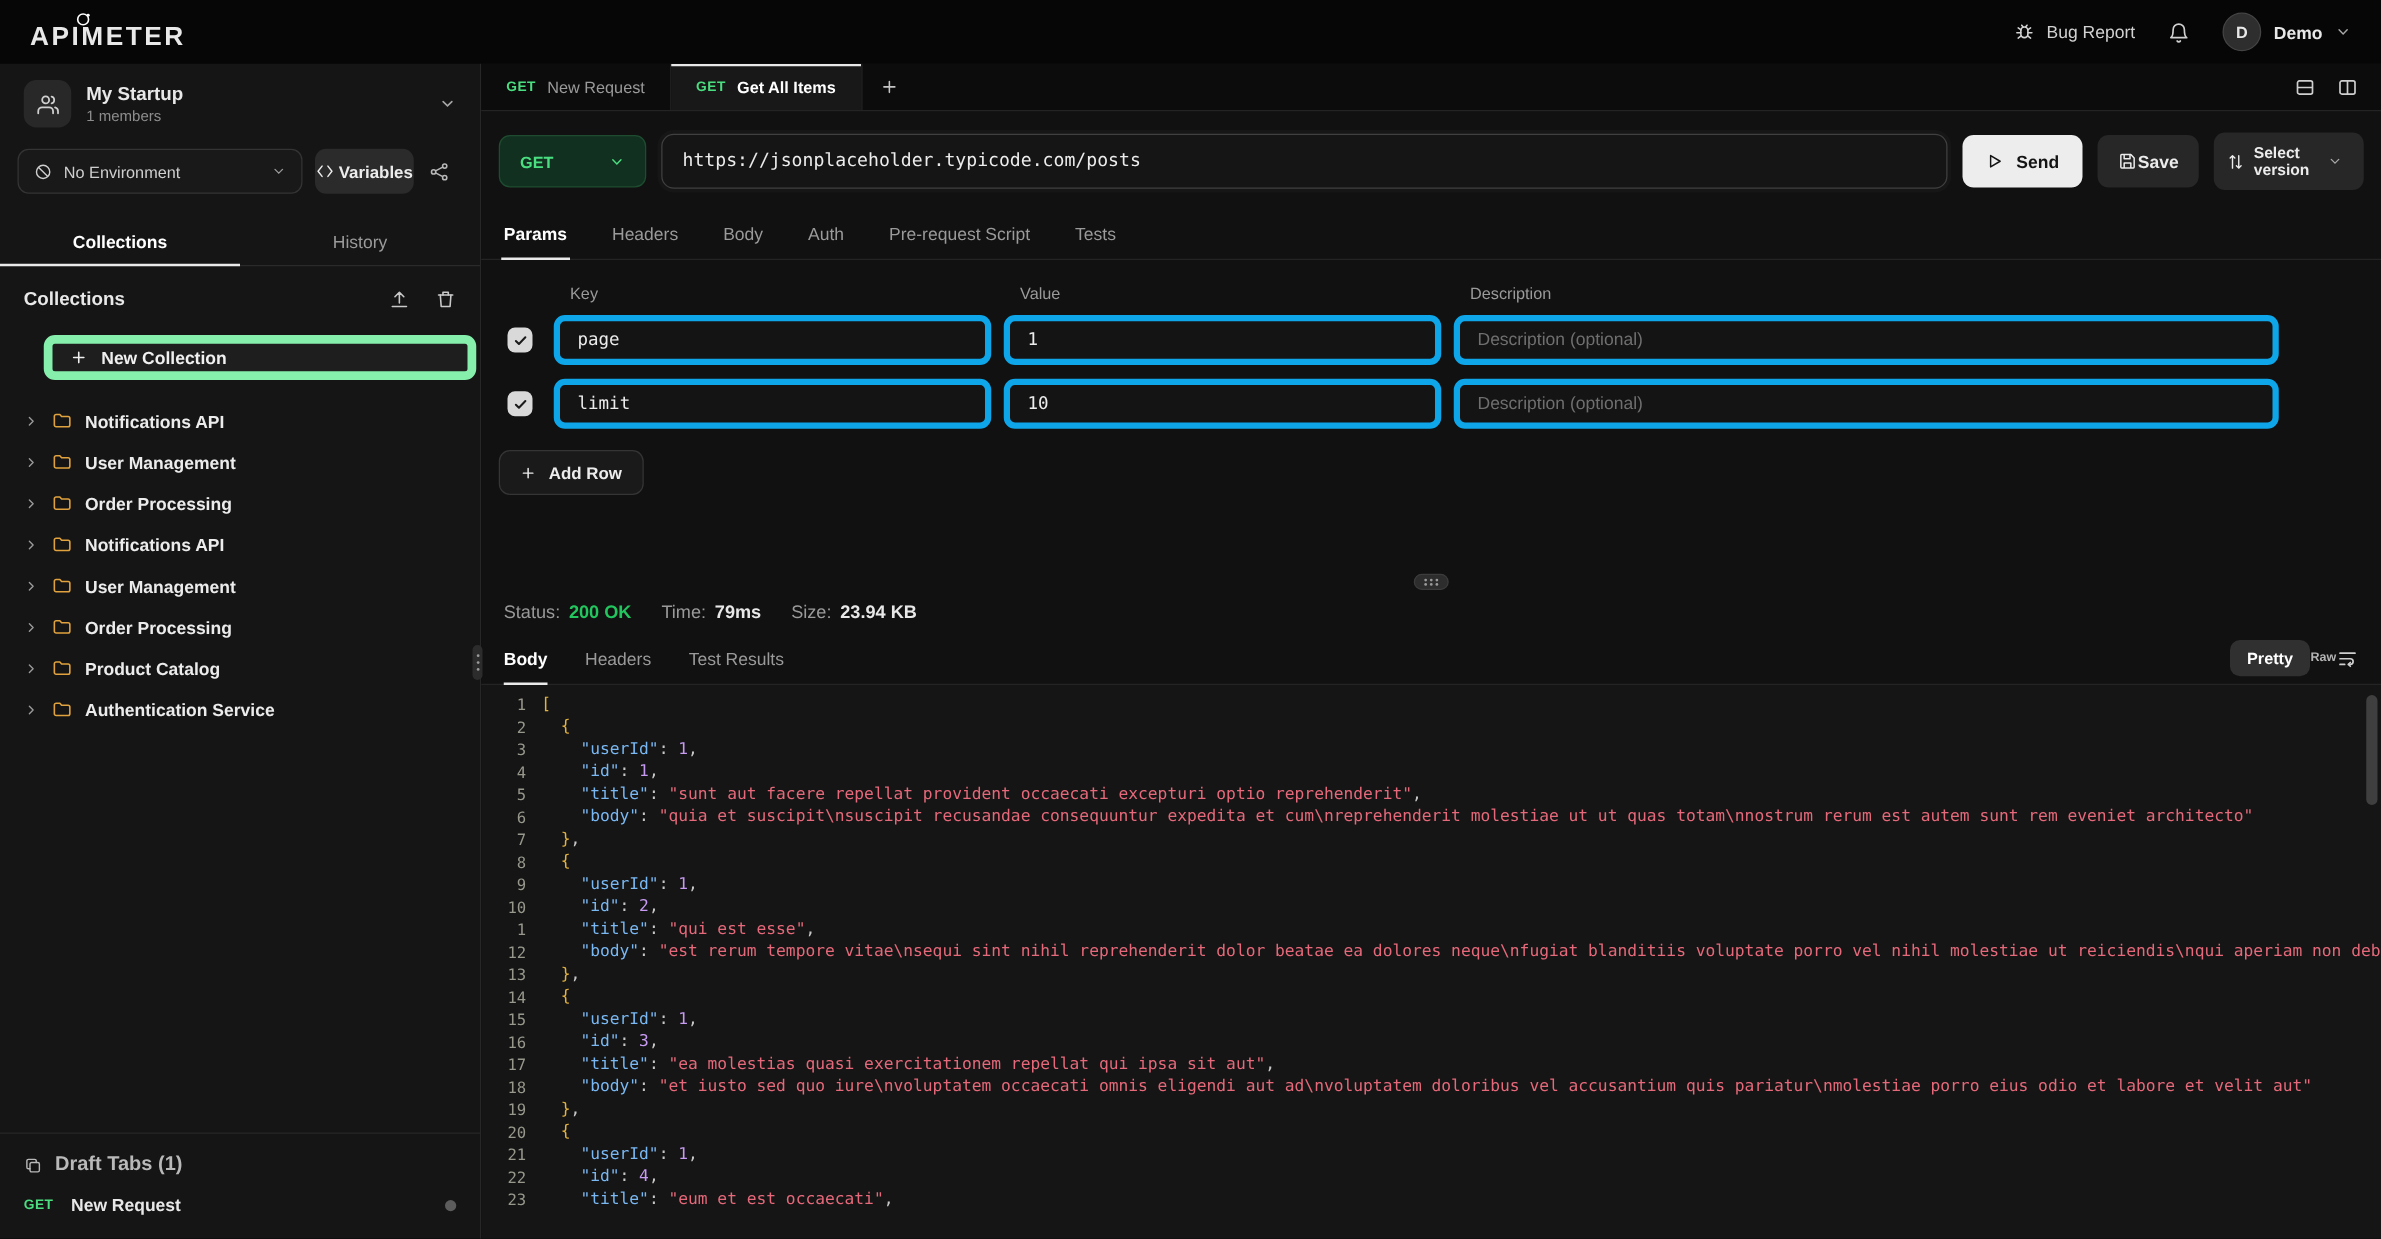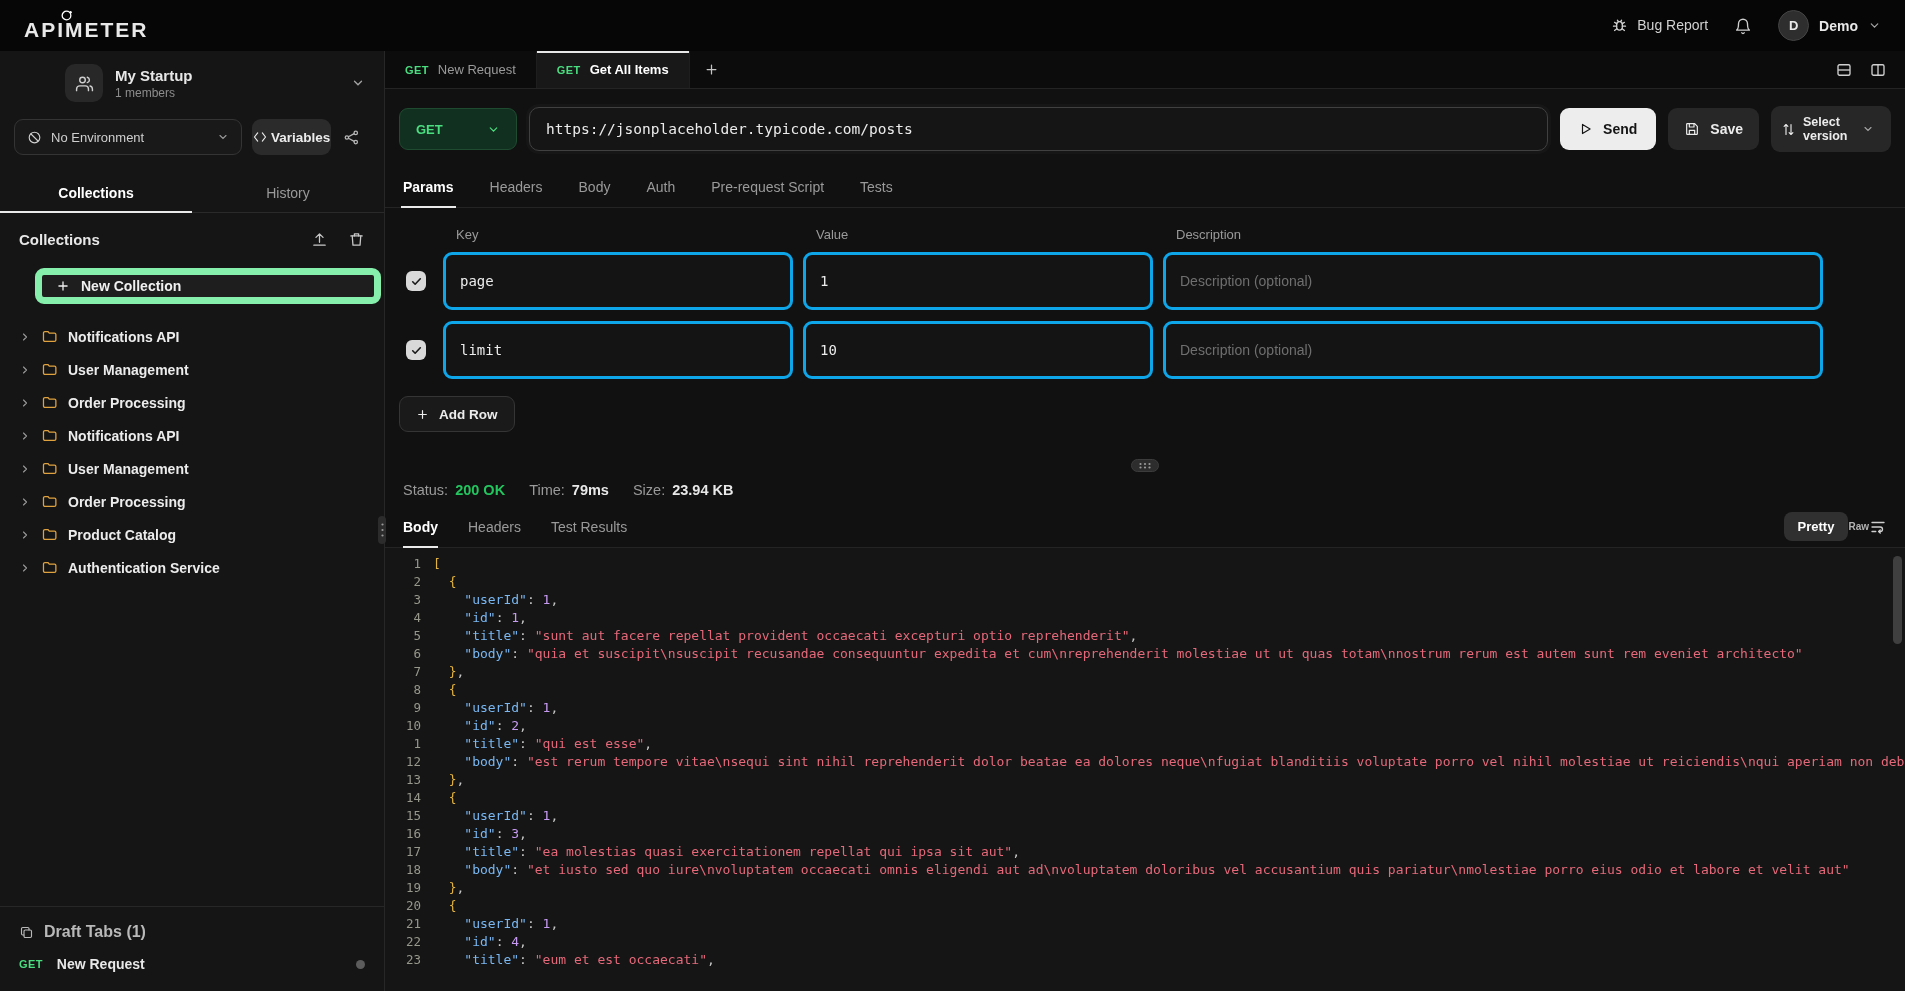--- a/index.html
+++ b/index.html
@@ -19,21 +19,21 @@
   .avatar { width:31px; height:31px; border-radius:50%; background:#2e2e2e; border:1px solid #444;
     display:flex; align-items:center; justify-content:center; font-size:13px; font-weight:700; }
   .user-name { font-size:14px; font-weight:600; }
 
   
   .app { display:flex; height:940px; }
 
   
   .sidebar { width:385px; flex:none; background:#151515; border-right:1px solid #272727;
     display:flex; flex-direction:column; }
-  .workspace-row { display:flex; align-items:center; gap:12px; padding:13px 19px 9px; cursor:pointer;margin-left:46px; }
+  .workspace-row { display:flex; align-items:center; gap:12px; padding:13px 19px 9px; cursor:pointer; }
   .ws-icon { width:38px; height:38px; border-radius:10px; background:#282828; color:#cfcfcf;
     display:flex; align-items:center; justify-content:center; }
   .ws-name { font-size:15px; font-weight:700; }
   .ws-members { font-size:12px; color:#8d8d8d; margin-top:2px; }
   .ws-chevron { margin-left:auto; color:#a5a5a5; }
   .env-row { display:flex; align-items:center; gap:10px; padding:8px 14px 14px; }
   .env-select { width:228px; height:36px; border:1px solid #343434; border-radius:9px; background:#191919;
     display:flex; align-items:center; gap:9px; padding:0 12px; font-size:13px; color:#cfcfcf; cursor:pointer; }
   .env-select .chev { margin-left:auto; color:#9a9a9a; }
   .variables-btn { height:36px; background:#2b2b2b; border:none; border-radius:9px; color:#ececec;
@@ -79,39 +79,39 @@
   .request-bar { display:flex; align-items:center; gap:12px; padding:17px 14px 16px; }
   .method-select { width:118px; height:42px; flex:none; border-radius:9px; background:#11301f;
     border:1px solid #1f4c31; display:flex; align-items:center; justify-content:space-between;
     padding:0 16px; color:var(--method-green,#4ade80); font-weight:700; font-size:13px; cursor:pointer; }
   .url-input { flex:1; height:44px; min-width:0; border-radius:10px; border:1px solid #404040;
     background:#151515; color:#ececec; font-family:"DejaVu Sans Mono",monospace; font-size:14.5px;
     padding:0 16px; outline:none; box-shadow:0 0 0 3px rgba(255,255,255,.025); }
   .send-btn { height:42px; padding:0 19px; background:#ededed; color:#141414; border:none; border-radius:9px;
     display:flex; align-items:center; gap:10px; font-size:14px; font-weight:700; cursor:pointer; }
   .save-btn { height:42px; padding:0 16px; background:#272727; color:#ececec; border:none; border-radius:9px;
-    display:flex; align-items:center; gap:10px; font-size:14px; font-weight:600; cursor:pointer;text-align:center; }
+    display:flex; align-items:center; font-size:14px; font-weight:600; cursor:pointer;text-align:center; }
   .version-btn { height:46px; width:120px; background:#272727; color:#ececec; border:none; border-radius:9px;
     display:flex; align-items:center; gap:7px; padding:0 10px; font-size:12.5px; font-weight:600;
     line-height:1.15; cursor:pointer; text-align:left; }
   .version-btn .vlabel { width:52px; }
 
   .request-tabs { display:flex; gap:32px; padding:0 16px; border-bottom:1px solid #242424; }
   .request-tab { padding:11px 2px 12px; font-size:14px; color:#9a9a9a; position:relative; cursor:pointer; white-space:nowrap; }
   .request-tab.active { color:#fff; font-weight:700; }
   .request-tab.active::after { content:""; position:absolute; left:0; right:0; bottom:-1px; height:2px; background:#eaeaea; }
 
   .params { padding:4px 14px 0; }
   .params-head, .params-row { display:grid; grid-template-columns:34px 350px 350px 660px; gap:10px; align-items:center; }
   .params-head { padding:15px 0 10px; color:#9a9a9a; font-size:13px; }
   .params-head span { padding-left:13px; }
   .params-row { margin-bottom:11px; }
   .checkbox { width:20px; height:20px; border-radius:6px; background:#d9d9d9; border:none;
     display:flex; align-items:center; justify-content:center; margin:0 auto; cursor:pointer; color:#1b1b1b; }
-  .param-input { height:58px; width:100%; border-radius:9px; border:3px solid #0ea5e9; background:#141414;
+  .param-input { height:40px; width:100%; border-radius:9px; border:5px solid #0ea5e9; background:#141414;
     color:#ececec; font-family:"DejaVu Sans Mono",monospace; font-size:14px; padding:0 14px; outline:none; }
   .param-input::placeholder { color:#6f6f6f; font-family:"Liberation Sans",sans-serif; }
   .add-row-btn { margin-top:6px; height:36px; padding:0 16px; border:1px solid #353535; background:#1a1a1a;
     border-radius:9px; color:#ececec; display:inline-flex; align-items:center; gap:10px;
     font-size:13.5px; font-weight:600; cursor:pointer; }
 
   .splitter { height:16px; display:flex; align-items:center; justify-content:center; }
   .split-pill { width:28px; height:13px; border-radius:7px; background:#2d2d2d; border:1px solid #3c3c3c;
     display:flex; align-items:center; justify-content:center; cursor:row-resize; color:#9a9a9a; }
 

